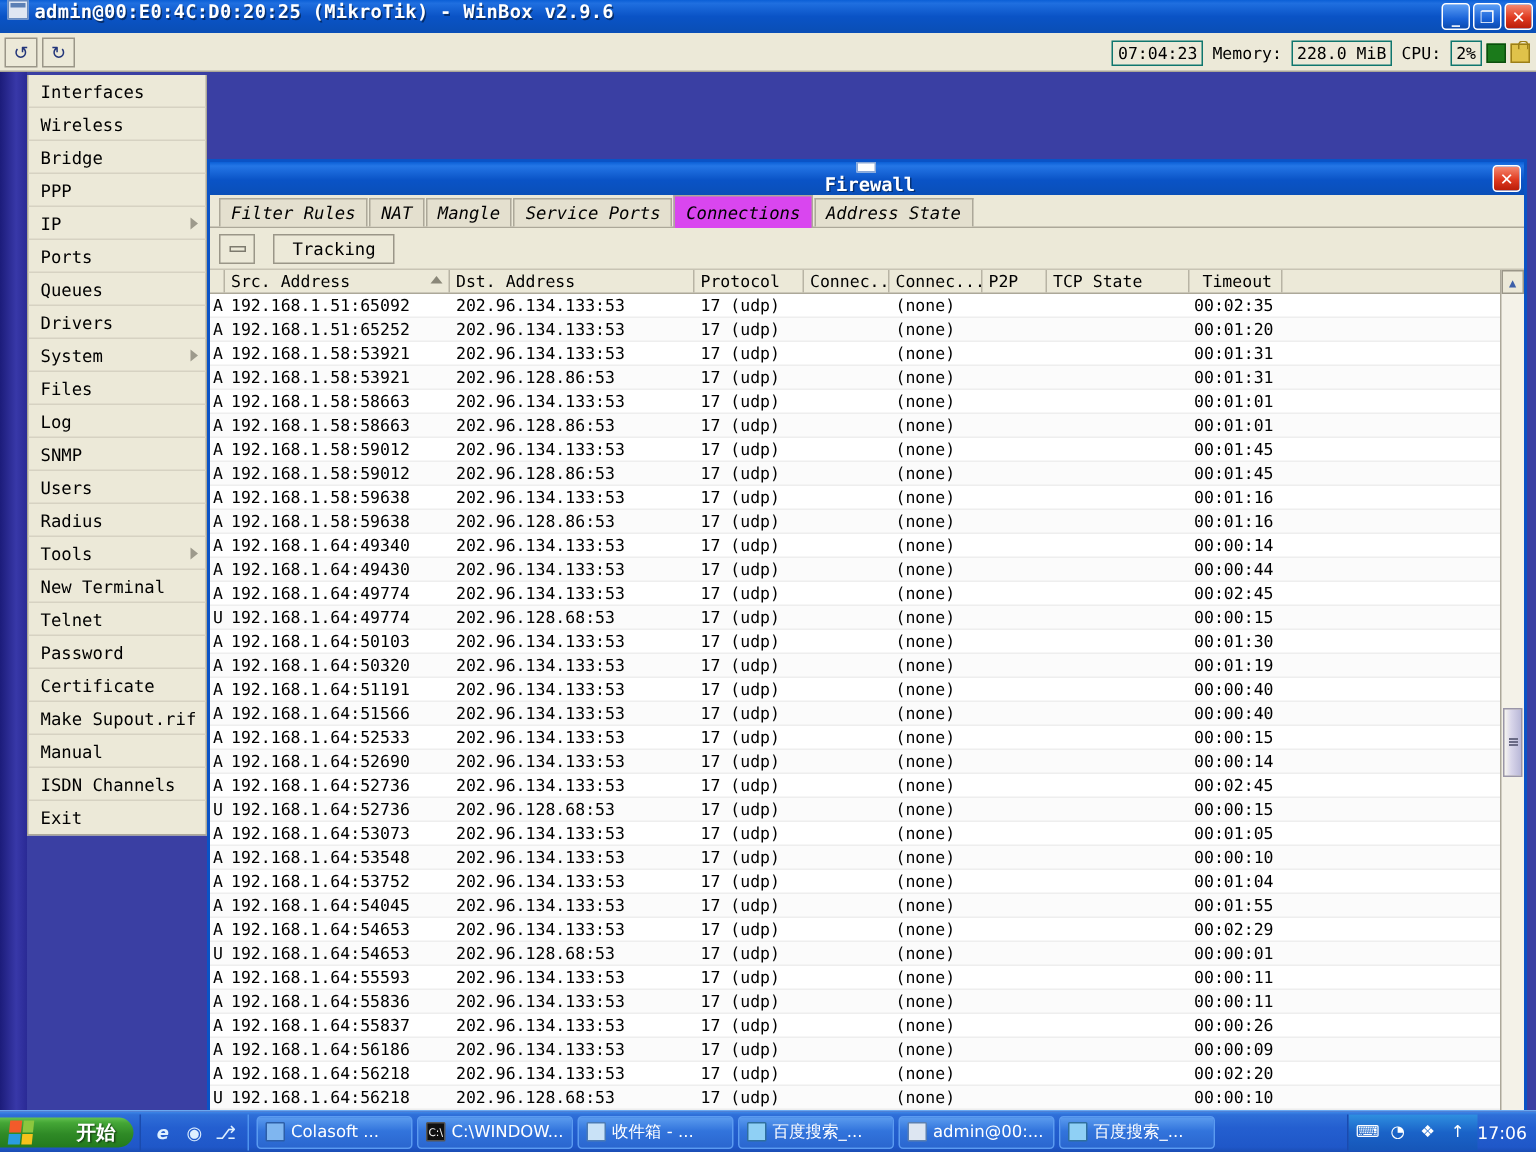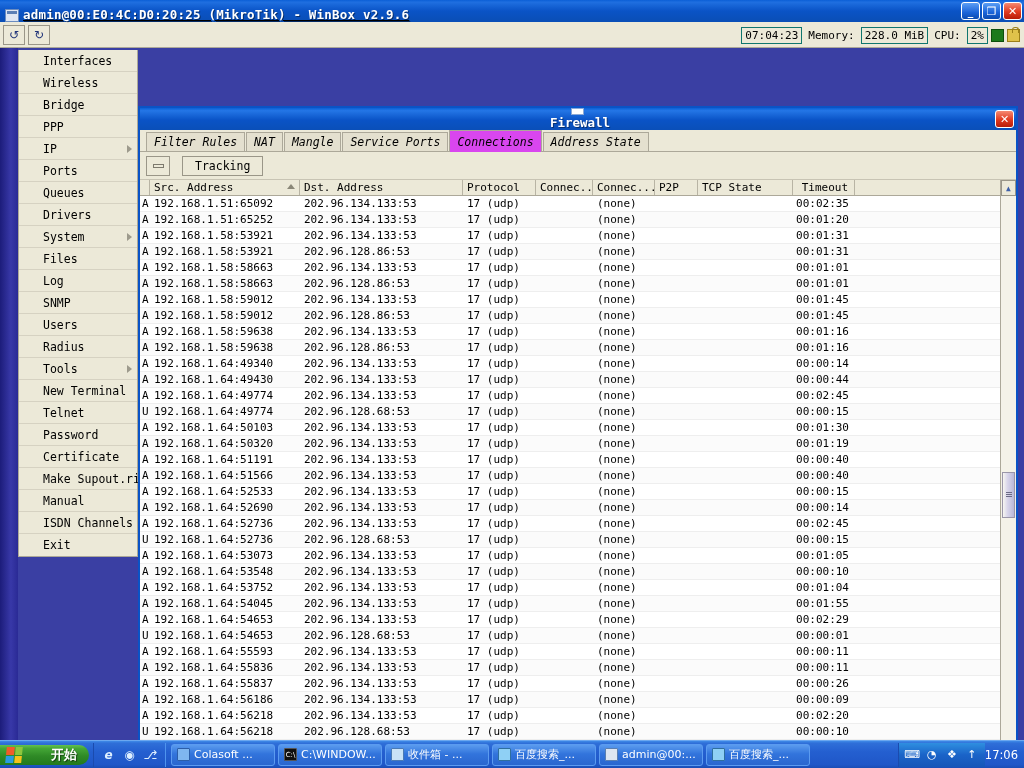--- a/index.html
+++ b/index.html
@@ -15,23 +15,22 @@
   #winbox-window {
     position:absolute; left:0; top:0; width:1024px; height:740px;
     background:#ece9d8;
     display:flex; flex-direction:column;
   }
 
   
   .titlebar {
     height:22px;
     background: linear-gradient(180deg,#0b5fd6 0%,#1f6fe0 10%,#0a53c6 50%,#0a4fb8 90%);
-    display:flex; align-items:flex-end; padding:0 2px;
+    display:flex; align-items:flex-start; padding:0 2px;
     position:relative;
-    text-decoration:underline;
   }
   .titlebar .tb-icon {
     width:14px; height:13px; margin:0 4px 0 3px;
     background:#dfe6f2; border:1px solid #6a8cc0; position:relative;
   }
   .titlebar .tb-icon::after{
     content:""; position:absolute; left:1px; top:1px; right:1px; height:3px; background:#5b7fb5;
   }
   .titlebar .tb-title {
     color:#fff; font-weight:bold; font-size:12.5px; letter-spacing:0.2px;
@@ -83,21 +82,21 @@
     position:absolute; left:0; top:0; width:18px; height:100%;
     background:linear-gradient(90deg,#1c1c7a,#3838a8 60%,#2a2a95);
   }
 
   
   .menu {
     position:absolute; left:18px; top:2px; width:120px;
     background:#ece9d8; border:1px solid #aca899; border-top:none;
   }
   .menu-item {
-    height:22px; display:flex; align-items:center; padding-left:24px;
+    height:22px; display:flex; align-items:center; padding-left:8px;
     border-bottom:1px solid #d6d2c2; font-size:11.5px; color:#000;
     font-family:"DejaVu Sans Mono", monospace; position:relative;
     white-space:nowrap;
   }
   .menu-item:last-child{border-bottom:none;}
   .menu-item .arrow {
     position:absolute; right:5px; top:50%; transform:translateY(-50%);
     width:0;height:0;border-left:5px solid #9d9a8c;
     border-top:4px solid transparent;border-bottom:4px solid transparent;
   }

